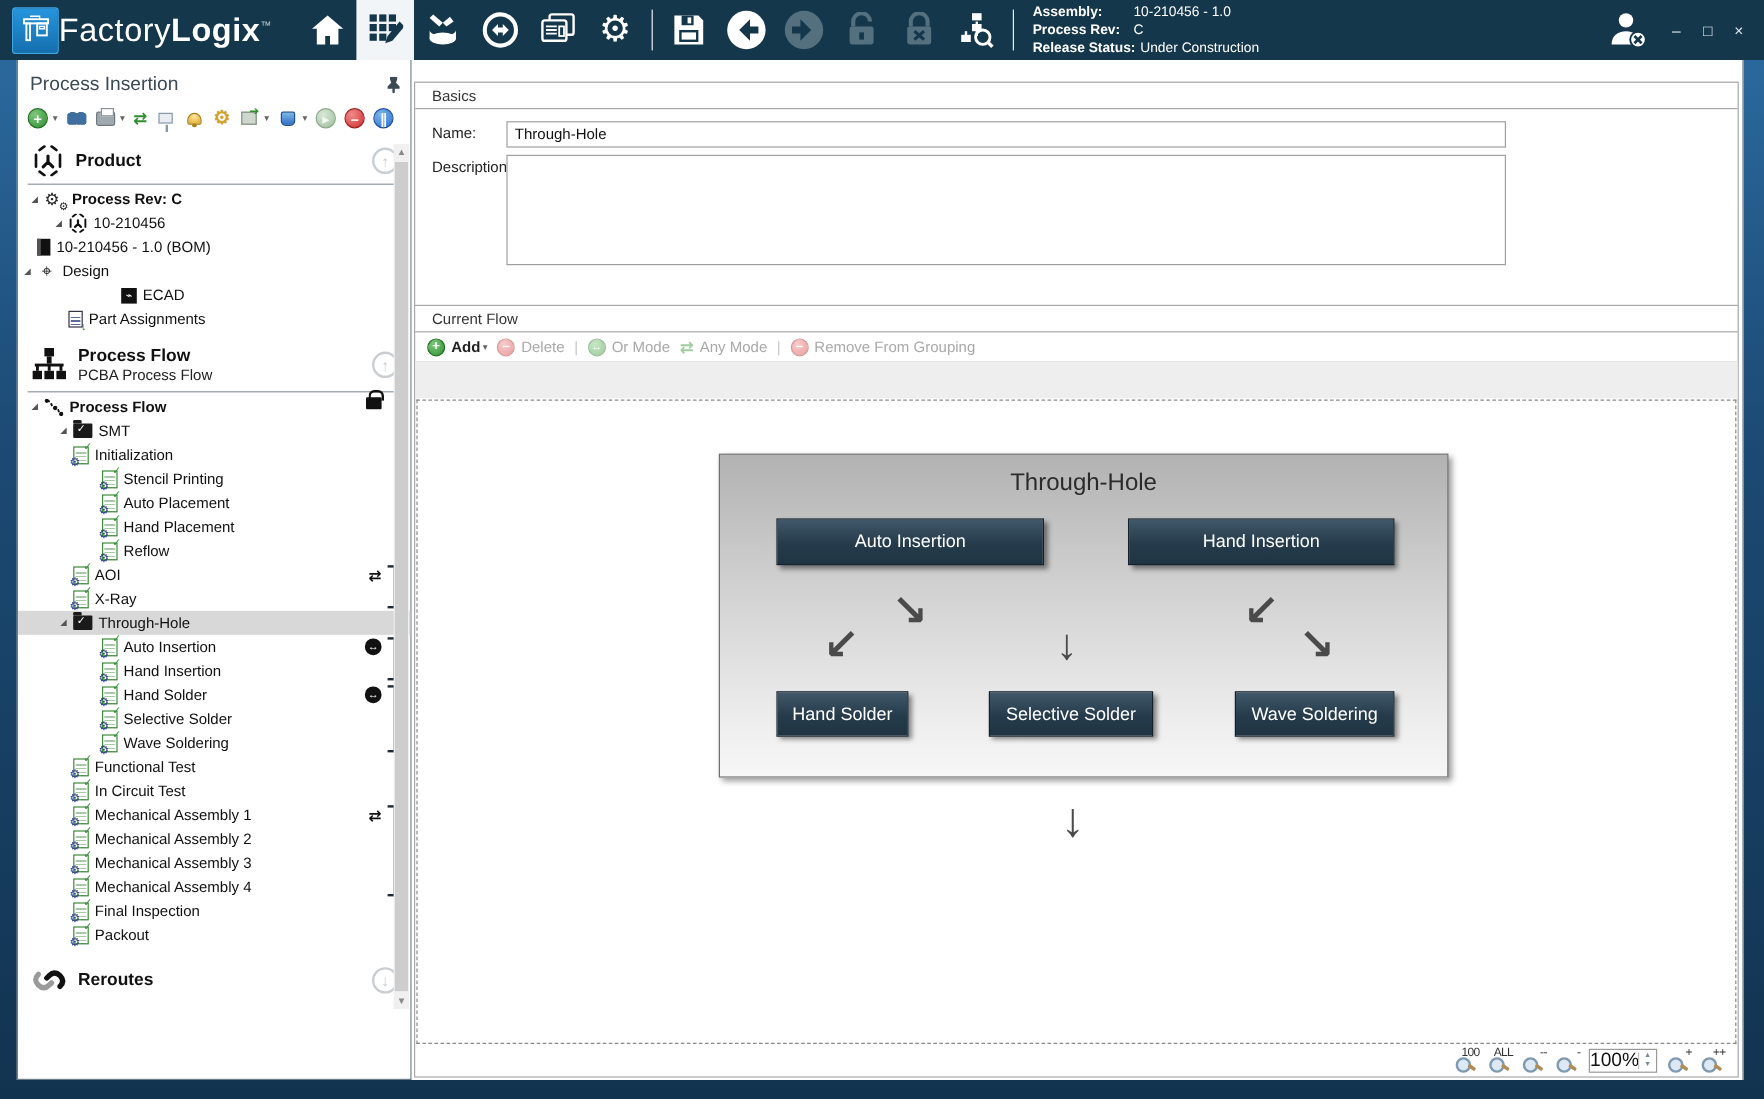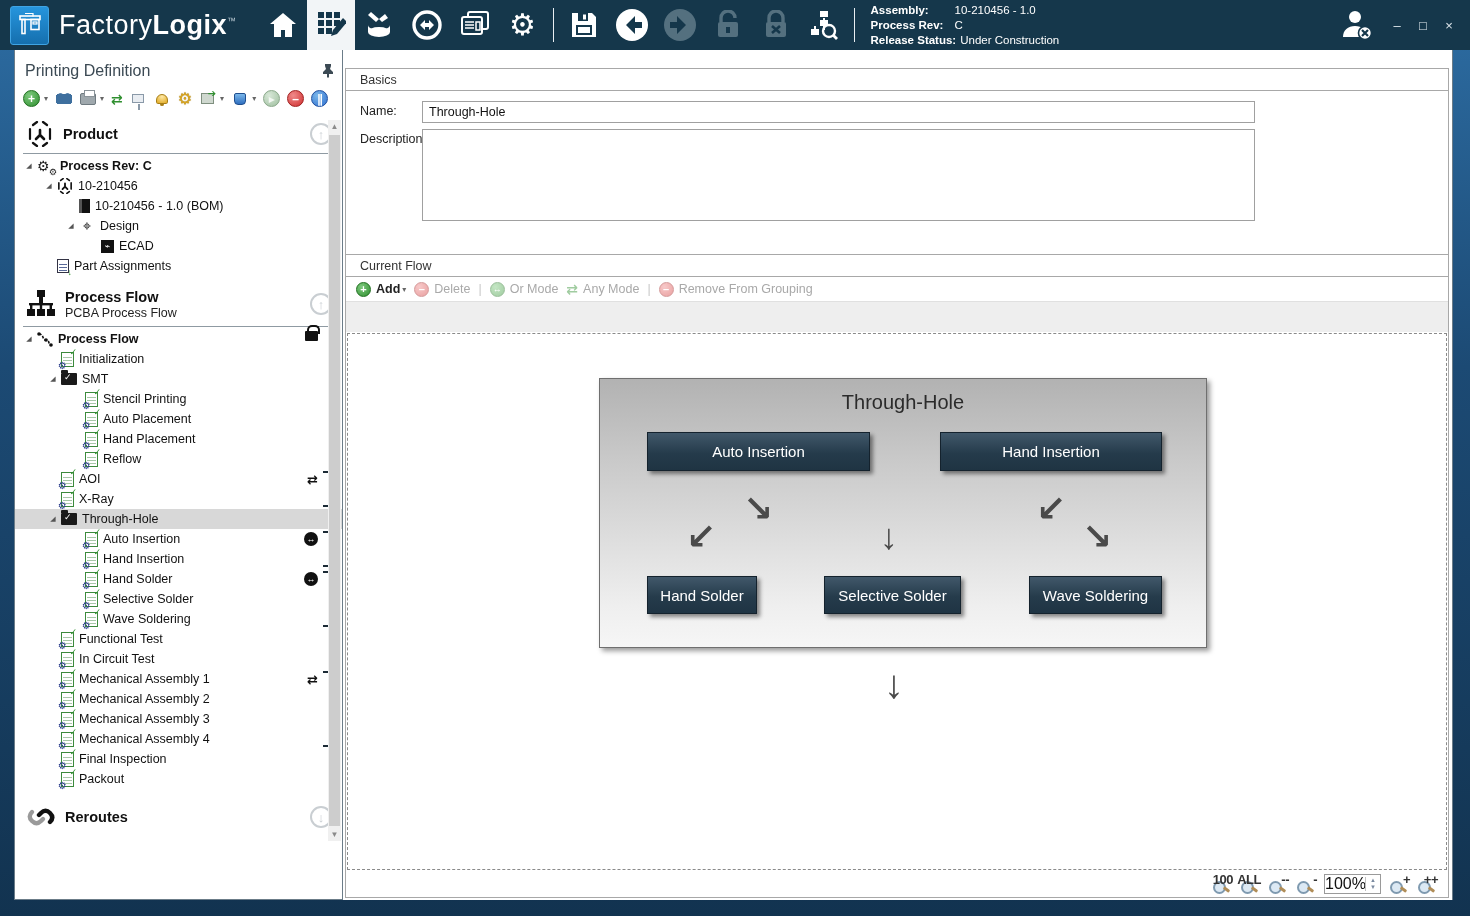--- a/index.html
+++ b/index.html
@@ -7,21 +7,21 @@
     font-family:"Liberation Sans","DejaVu Sans",sans-serif; }
   .app { position:relative; width:1470px; height:916px;
     background:linear-gradient(180deg,#2d6da3 0%,#1c4a74 40%,#123350 100%); }
 
   
   .topbar { position:absolute; left:0; top:0; width:1470px; height:50px;
     background:#15374b; display:flex; align-items:center; color:#fff; }
   .logo-tile { width:39px; height:39px; margin-left:10px; border-radius:3px;
     background:linear-gradient(180deg,#2695dd,#156fae); border:1px solid #3fa4e4;
     display:flex; align-items:center; justify-content:center; }
-  .brand { margin-left:10px; font-size:27px; letter-spacing:.5px; color:#fff; white-space:nowrap; }
+  .brand { font-size:27px; letter-spacing:.5px; color:#fff; white-space:nowrap; }
   .brand .light { font-weight:300; } .brand .bold { font-weight:700; }
   .brand sup { font-size:9px; color:#b9c8d2; }
   .tb-icons { display:flex; align-items:center; margin-left:22px; height:50px; }
   .tb-btn { width:48px; height:50px; display:flex; align-items:center; justify-content:center; }
   .tb-btn.active { background:#f2f5f7; }
   .tb-sep { width:1px; height:34px; background:#e8eef2; margin:0 6px; }
   .gear-glyph { font-size:30px; line-height:1; color:#fff; }
   .asm-info { margin-left:10px; font-size:11.5px; line-height:15px; color:#fff; }
   .asm-row { display:flex; white-space:nowrap; }
   .asm-row b { display:inline-block; min-width:80px; font-weight:700; margin-right:4px; }
@@ -77,21 +77,21 @@
 
   
   .tree { position:relative; padding-top:2px; }
   .trow { height:20px; display:flex; align-items:center; font-size:12.5px; color:#111; position:relative; }
   .trow .exp { width:16px; font-size:7px; color:#555; text-align:center; flex:0 0 16px; }
   .trow .slot { width:16px; flex:0 0 16px; }
   .trow .lbl { margin-left:5px; white-space:nowrap; }
   .trow.bold .lbl { font-weight:700; }
   .trow.sel { background:#d8d8d8; }
   .pl20{padding-left:6px;} .pl40{padding-left:26px;} .pl44{padding-left:30px;}
-  .pl62{padding-left:48px;} .pl68{padding-left:54px;} .pl84{padding-left:70px;}
+  .pl62{} .pl68{padding-left:54px;} .pl84{padding-left:70px;}
   .op-icon { width:13px; height:15px; background:#fff; border:1px solid #3c8a3c; position:relative; flex:0 0 13px;
     background-image:repeating-linear-gradient(180deg,transparent 0 2px,#a8c8a8 2px 3px); background-size:9px 12px; background-repeat:no-repeat; background-position:1px 2px; }
   .op-icon::before { content:"✓"; position:absolute; right:-4px; top:-6px; color:#2f8f2f; font-size:9px; font-weight:700; }
   .op-icon::after { content:"⚙"; position:absolute; left:-4px; bottom:-5px; color:#2c3e8c; font-size:10px; line-height:1; }
   .folder-ck { width:16px; height:12px; background:#1a1a1a; border-radius:1px; position:relative; flex:0 0 16px; }
   .folder-ck::before { content:""; position:absolute; left:0; top:-3px; width:7px; height:3px; background:#1a1a1a; border-radius:1px 1px 0 0; }
   .folder-ck::after { content:"✓"; position:absolute; left:3px; top:-1px; color:#fff; font-size:9px; font-weight:700; }
   .gears-ic { font-size:14px; line-height:1; color:#222; position:relative; width:18px; flex:0 0 18px; }
   .gears-ic::after { content:"⚙"; position:absolute; right:-2px; bottom:-4px; font-size:9px; color:#222; }
   .bom-ic { width:11px; height:14px; background:#111; border-left:3px solid #555; flex:0 0 11px; }
@@ -147,21 +147,21 @@
   .exit-arrow { position:absolute; left:536px; top:330px; color:#4a4a4a; font-size:40px; font-weight:700; line-height:1; }
 
   
   .zoom-bar { position:absolute; left:1px; right:1px; bottom:1px; height:25px; background:#fff;
     display:flex; align-items:center; justify-content:flex-end; gap:8px; padding-right:10px; }
   .mag { position:relative; width:20px; height:18px; }
   .mag::before { content:""; position:absolute; left:1px; top:6px; width:9px; height:9px; border-radius:50%;
     border:2px solid #7f9ab0; background:#dcе9f4; background:#dce9f4; }
   .mag::after { content:""; position:absolute; left:11px; top:13px; width:7px; height:3px; background:#b08d57;
     transform:rotate(35deg); border-radius:1px; }
-  .mag .tag { position:absolute; right:-1px; top:-3px; font-size:13px; font-weight:700; color:#333; letter-spacing:-.5px; }
+  .mag .tag { position:absolute; right:-1px; top:-3px; font-size:10px; font-weight:400; color:#333; letter-spacing:-.5px; }
   .spinner { display:flex; align-items:center; border:1px solid #9a9a9a; height:20px; background:#fff; }
   .spin-val { width:40px; text-align:center; font-size:16px; color:#111; }
   .spin-btns { width:15px; border-left:1px solid #c0c0c0; display:flex; flex-direction:column; align-items:center; }
   .spin-btns span { font-size:6px; color:#7a8aa0; line-height:7px; }
 
   svg { display:block; }
 </style>
 </head>
 <body>
 
@@ -307,21 +307,21 @@
           <path d="M22 21l6 6m0-6l-6 6" stroke="#15374b" stroke-width="2.2"></path>
         </svg>
       </div>
       <div class="win-btn">–</div>
       <div class="win-btn">□</div>
       <div class="win-btn" style="margin-right:8px">×</div>
     </div>
   </div>
 
   <div class="left-panel">
-    <div class="lp-title">Printing Definition</div>
+    <div class="lp-title">Process Insertion</div>
     <span class="pin">
       <svg width="12" height="14" viewBox="0 0 12 14">
           <path d="M3 0h6v2L8 5l3 3v2H7v3l-1 1-1-1v-3H1V8l3-3L3 2z" fill="#3c4a54"></path>
         </svg>
     </span>
 
     <div class="lp-toolbar">
       <span class="cir green">+</span>
         <span class="caret">▾</span>
       <span class="ico16">
@@ -430,28 +430,28 @@
         <svg width="16" height="15" viewBox="0 0 16 15">
           <path d="M2 2c5 0 3 6 7 6s2 5 5 5" fill="none" stroke="#111" stroke-width="1.6" stroke-dasharray="2.5 1.6"></path>
           <circle cx="2" cy="2" r="1.8" fill="#111"></circle>
             <circle cx="9" cy="8" r="1.8" fill="#111"></circle>
             <circle cx="14" cy="13" r="1.8" fill="#111"></circle>
         </svg>
         <span class="lbl">Process Flow</span>
         <span class="lock-ic"></span>
       </div>
       <div class="trow pl44">
-        <span class="slot"></span>
-          <span class="op-icon"></span>
-        <span class="lbl">Initialization</span>
-      </div>
-      <div class="trow pl44">
         <span class="exp">◢</span>
           <span class="folder-ck"></span>
         <span class="lbl">SMT</span>
+      </div>
+      <div class="trow pl44">
+        <span class="slot"></span>
+          <span class="op-icon"></span>
+        <span class="lbl">Initialization</span>
       </div>
       <div class="trow pl68">
         <span class="slot"></span>
           <span class="op-icon"></span>
         <span class="lbl">Stencil Printing</span>
       </div>
       <div class="trow pl68">
         <span class="slot"></span>
           <span class="op-icon"></span>
         <span class="lbl">Auto Placement</span>

